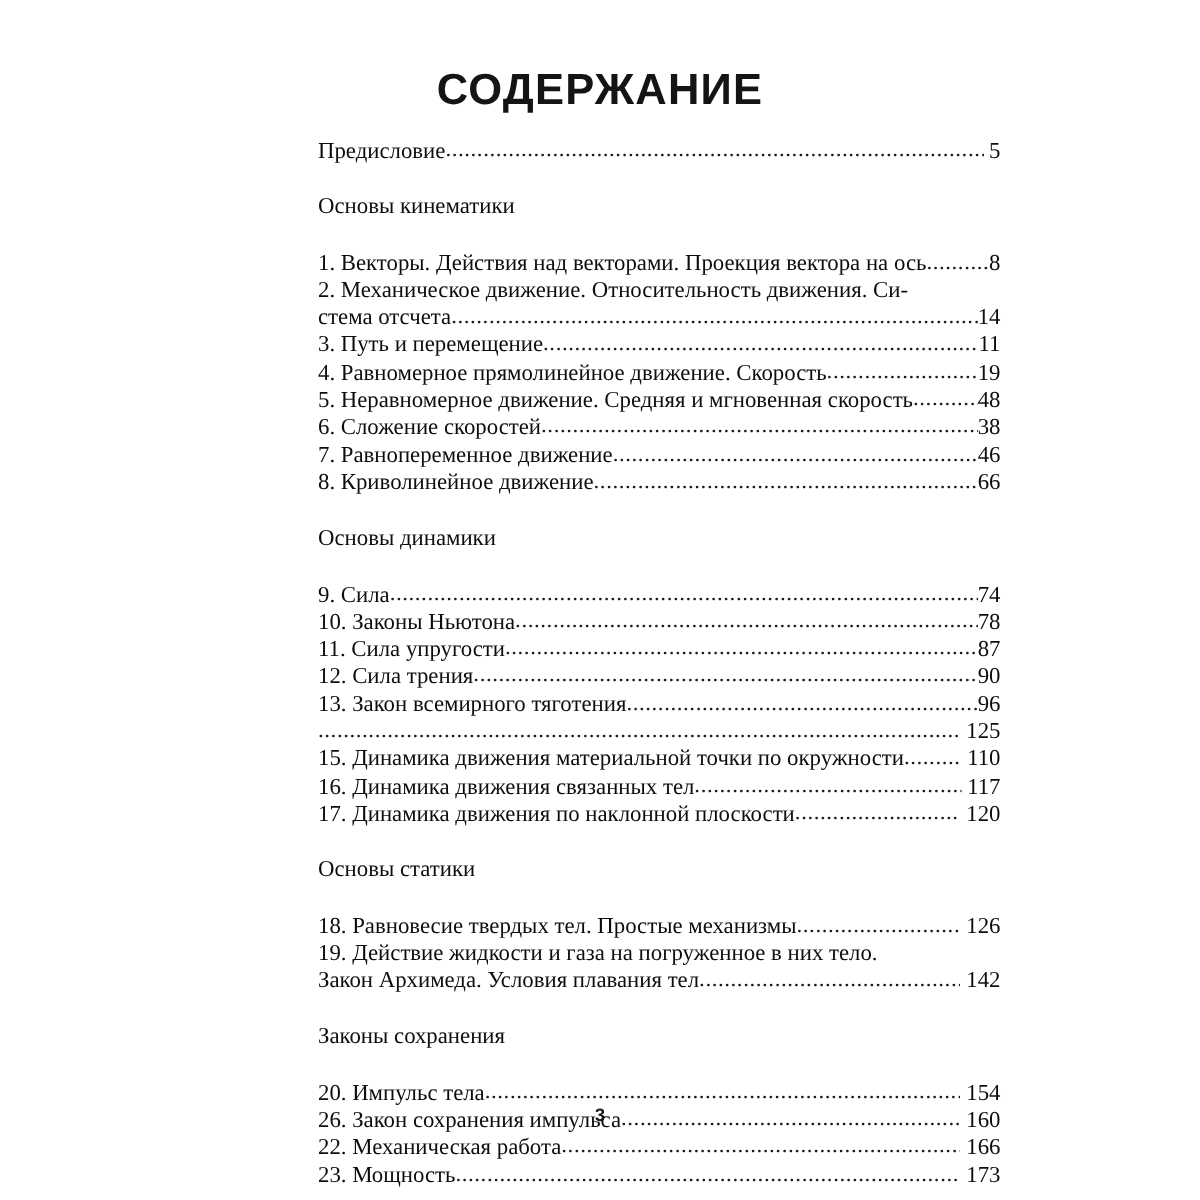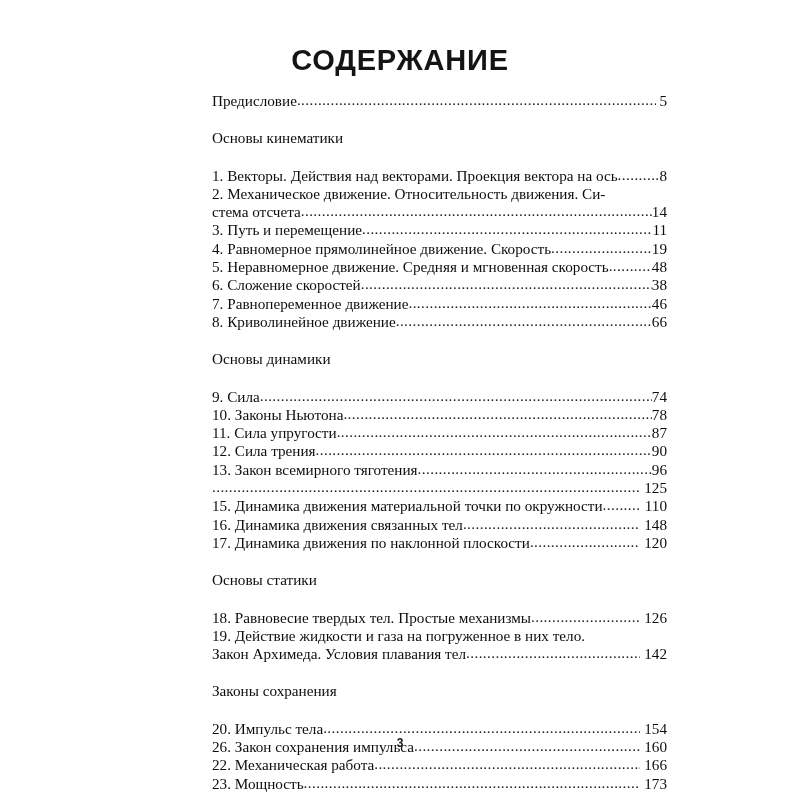--- a/index.html
+++ b/index.html
@@ -198,21 +198,21 @@
         <span class="entry-page"> 125</span>
       </div>
       <div class="entry">
         <span class="entry-title">15. Динамика движения материальной точки по окружности </span>
         <span class="leader"></span>
         <span class="entry-page"> 110</span>
       </div>
       <div class="entry">
         <span class="entry-title">16. Динамика движения связанных тел </span>
         <span class="leader"></span>
-        <span class="entry-page"> 148</span>
+        <span class="entry-page"> 117</span>
       </div>
       <div class="entry">
         <span class="entry-title">17. Динамика движения по наклонной плоскости </span>
         <span class="leader"></span>
         <span class="entry-page"> 120</span>
       </div>
       <div class="section-heading">Основы статики</div>
       <div class="entry">
         <span class="entry-title">18. Равновесие твердых тел. Простые механизмы </span>
         <span class="leader"></span>

